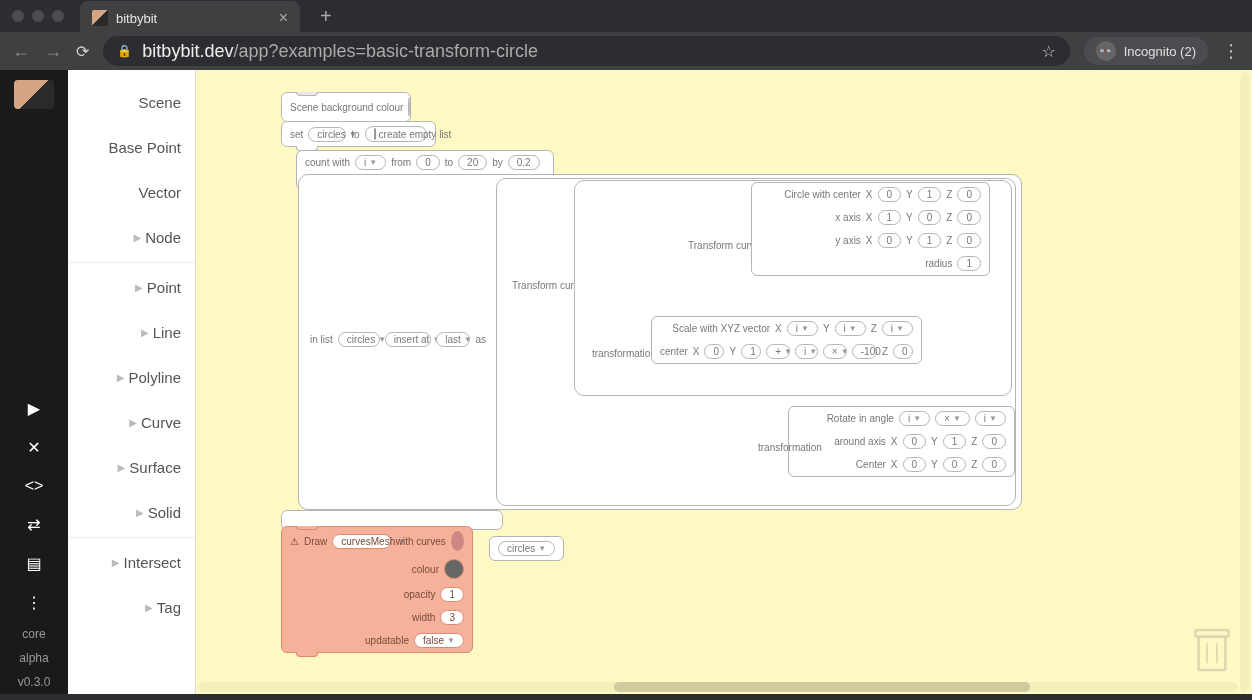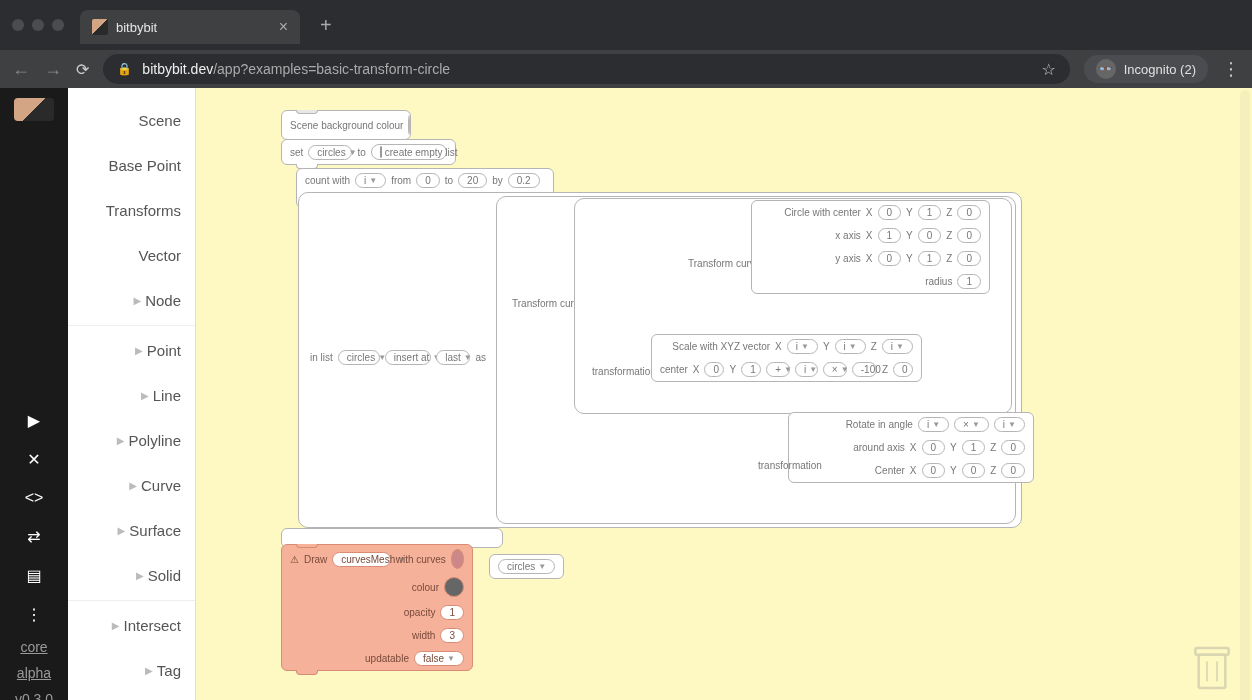--- a/index.html
+++ b/index.html
@@ -1,47 +1,47 @@
 <!DOCTYPE html>
 <html><head>
 <meta charset="utf-8">
 <style>
 * { margin: 0; padding: 0; box-sizing: border-box; font-family: -apple-system, BlinkMacSystemFont, "Segoe UI", Arial, sans-serif; }
 body { width: 1252px; height: 700px; overflow: hidden; background: #2b2d30; }
 
 
 .browser-chrome { background: #2b2d30; }
-.title-bar { height: 50px; display: flex; align-items: center; padding: 0 12px; gap: 8px; }
+.title-bar { height: 32px; display: flex; align-items: center; padding: 0 12px; gap: 8px; }
 .traffic-lights { display: flex; gap: 8px; margin-right: 8px; }
 .traffic-light { width: 12px; height: 12px; border-radius: 50%; background: #4a4c4f; }
 .tab { background: #3e4042; height: 34px; margin-top: 4px; border-radius: 8px 8px 0 0; display: flex; align-items: center; padding: 0 12px; gap: 8px; min-width: 220px; }
 .tab-icon { width: 16px; height: 16px; background: linear-gradient(135deg,#d4a584 50%,#2a2a2a 50%); border-radius: 2px; }
 .tab-title { color: #e4e4e4; font-size: 13px; flex: 1; }
 .tab-close { color: #aaa; font-size: 16px; cursor: pointer; }
 .new-tab { color: #aaa; font-size: 20px; margin-left: 12px; cursor: pointer; }
 
 .url-bar { height: 38px; background: #3e4042; display: flex; align-items: center; padding: 0 12px; gap: 14px; }
 .nav-arrow { color: #888; font-size: 18px; }
 .reload { color: #ccc; font-size: 16px; }
 .url-input { flex: 1; background: #2b2d30; height: 30px; border-radius: 15px; display: flex; align-items: center; padding: 0 14px; gap: 10px; }
 .lock-icon { color: #ccc; font-size: 12px; }
-.url-text { color: #aaa; font-size: 14px; }
+.url-text { color: #aaa; font-size: 18px; }
 .url-text .domain { color: #eee; }
 .star-icon { color: #ccc; font-size: 16px; }
 .incognito-badge { background: #4a4c4f; height: 28px; border-radius: 14px; display: flex; align-items: center; padding: 0 12px; gap: 8px; color: #e0e0e0; font-size: 13px; }
 .incognito-icon { width: 20px; height: 20px; border-radius: 50%; background: #666; display: flex; align-items: center; justify-content: center; font-size: 12px; }
 .menu-dots { color: #ccc; font-size: 18px; }
 
 
 .app { display: flex; height: 624px; background: #e8e8e8; }
 
 .rail { width: 68px; background: #1a1a1a; display: flex; flex-direction: column; align-items: center; padding-top: 10px; color: #ccc; }
 .logo { width: 40px; height: 40px; background: linear-gradient(135deg,#d4a584 50%,#2a2a2a 50%); border-radius: 4px; margin-bottom: 280px; }
 .rail-icon { width: 24px; height: 24px; margin: 10px 0; display: flex; align-items: center; justify-content: center; color: #fff; font-size: 16px; cursor: pointer; }
-.rail-text { font-size: 14px; color: #999; margin: 5px 16px; text-decoration: underline; }
+.rail-text { font-size: 12px; color: #999; margin: 5px 16px; }
 
 .toolbox { width: 128px; background: #fff; border-right: 1px solid #ddd; padding-top: 18px; overflow: hidden; }
 .tb-item { padding: 14px 14px; font-size: 15px; color: #555; cursor: pointer; display: flex; align-items: center; gap: 4px; justify-content: flex-end; }
 .tb-item .caret { color: #bbb; font-size: 10px; }
 .tb-item:first-child { padding-top: 6px; }
 .tb-divider { height: 1px; background: #eee; margin: 2px 0; }
 
 .canvas { flex: 1; background: #fef9c3; position: relative; overflow: hidden; }
 
 
@@ -121,23 +121,20 @@
   </div>
 
   <div class="toolbox">
     <div class="tb-item">
         <span>Scene</span>
       </div>
     <div class="tb-item">
         <span>Base Point</span>
       </div>
     <div class="tb-item">
-        <span>Transforms</span>
-      </div>
-    <div class="tb-item">
         <span>Vector</span>
       </div>
     <div class="tb-item">
         <span class="caret">▶</span>
         <span>Node</span>
       </div>
     <div class="tb-divider"></div>
     <div class="tb-item">
         <span class="caret">▶</span>
         <span>Point</span>
@@ -177,21 +174,21 @@
 
     <div class="block" style="left:85px; top:22px; width:130px;">
       <div class="notch-top"></div>
       <div class="block-row left">
         <span class="lbl">Scene background colour</span>
         <span class="circle-swatch"></span>
       </div>
       <div class="notch-bot"></div>
     </div>
 
-    <div class="block" style="left:85px; top:51px; width:175px;">
+    <div class="block" style="left:85px; top:51px; width:155px;">
       <div class="block-row left">
         <span class="lbl">set</span>
         <span class="pill">
             <span>circles</span>
             <span class="dd">▼</span>
           </span>
         <span class="lbl">to</span>
         <span class="pill">
             <span class="square-ico"></span>
             <span>create empty list</span>
@@ -317,21 +314,21 @@
         <span class="pill">
             <span>×</span>
             <span class="dd">▼</span>
           </span>
         <span class="pill">-100</span>
         <span class="lbl">Z</span>
           <span class="pill">0</span>
       </div>
     </div>
 
-    <div class="block" style="left:592px; top:324px; width:246px;">
+    <div class="block" style="left:592px; top:336px; width:227px;">
       <div class="block-row">
         <span class="lbl">Rotate in angle</span>
         <span class="pill">
             <span>i</span>
             <span class="dd">▼</span>
           </span>
         <span class="pill">
             <span>×</span>
             <span class="dd">▼</span>
           </span>

